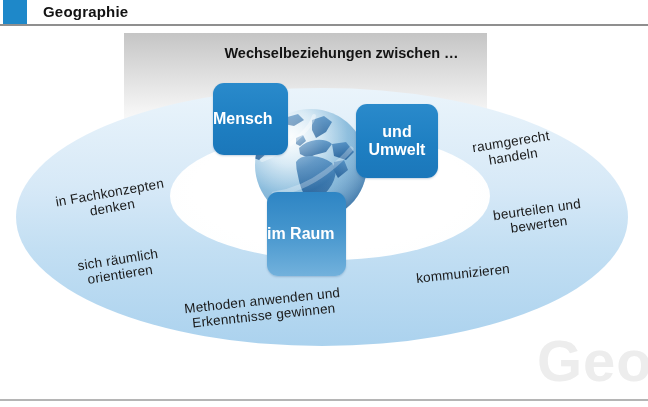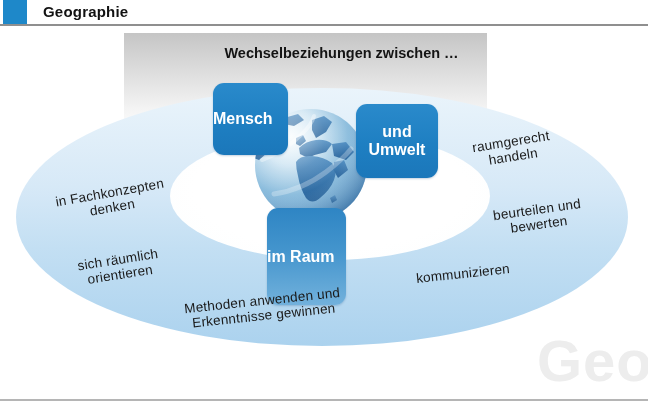--- a/index.html
+++ b/index.html
@@ -41,21 +41,21 @@
   
   .cbox{
     z-index:5;border-radius:11px;display:flex;align-items:center;justify-content:flex-start;
     color:#fff;font-weight:bold;font-size:16px;text-align:center;
     box-shadow:0 1px 2px rgba(30,80,130,.25);
   }
   .cbox-mensch{left:213px;top:83px;width:75px;height:72px;
     background:linear-gradient(180deg,#2a8acb 0%,#1e7fc2 55%,#1b77ba 100%);}
   .cbox-umwelt{left:356px;top:104px;width:82px;height:74px;
     background:linear-gradient(180deg,#2a8acb 0%,#1e7fc2 55%,#1b77ba 100%);}
-  .cbox-raum{left:267px;top:208px;width:79px;height:97px;
+  .cbox-raum{left:267px;top:192px;width:79px;height:84px;
     background:linear-gradient(180deg,#2e85c4 0%,#4495cd 45%,#72b1dc 100%);}
 
   
   .lbl{
     z-index:6;color:#1a1a1a;font-size:13.5px;line-height:15px;text-align:center;
     letter-spacing:.2px;transform-origin:center center;white-space:nowrap;
   }
   .lbl span{display:block;}
   .lbl-fachkonzepte{left:31px;top:185px;width:160px;transform:rotate(-10deg);}
   .lbl-raeumlich{left:39px;top:252px;width:160px;transform:rotate(-9deg);}

